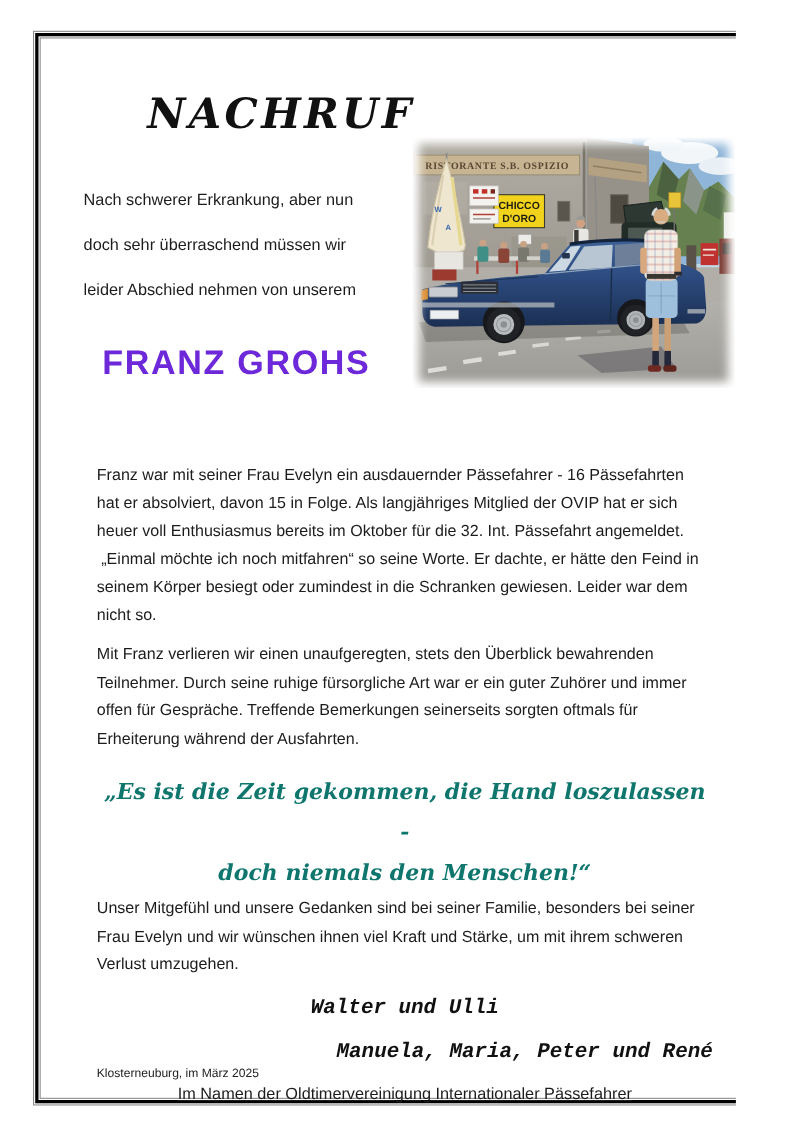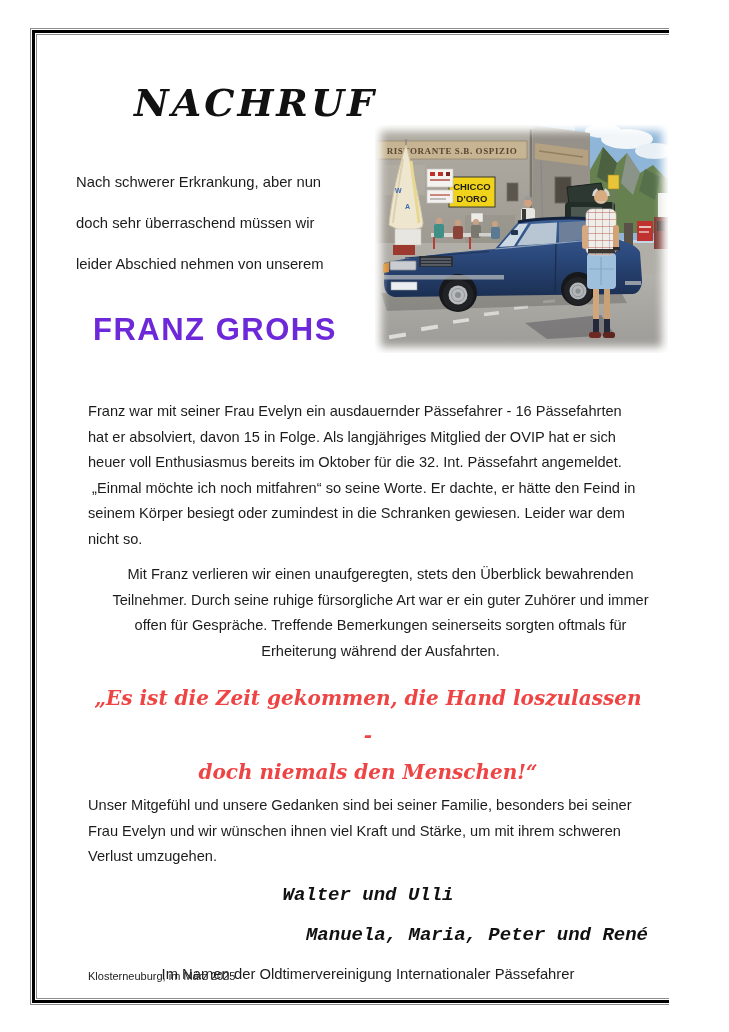--- a/index.html
+++ b/index.html
@@ -26,40 +26,40 @@
   .deceased {
     position:absolute; left:93px; top:312px;
     font-size:31px; font-weight:bold; letter-spacing:1.5px; color:#6d28d9;
   }
   .photo {
     position:absolute; left:375px; top:125px; width:293px; height:228px;
   }
   .photo svg { display:block; width:100%; height:100%; }
   .vignette { position:absolute; inset:-2px; box-shadow: inset 0 0 9px 8px #ffffff; pointer-events:none; }
 
-  .body-col { position:absolute; left:88px; top:399px; width:585px; }
+  .body-col { position:absolute; left:88px; top:420px; width:585px; }
   .body-col p { font-size:14.6px; line-height:25.5px; white-space:pre-wrap; }
   .p1 { margin-bottom:10px; }
-  .p2 { margin-bottom:12px;text-align:center; }
+  .p2 { margin-bottom:12px; }
   .quote {
     width:560px; text-align:center; margin:16px 0 2px 0;
     font-family:"DejaVu Serif", serif; font-style:italic; font-weight:bold;
-    font-size:20px; line-height:37px; white-space:pre-wrap; color:#ef4444;
+    font-size:20px; line-height:37px; white-space:pre-wrap; color:#0f766e;
   }
   .p3 { margin-bottom:12px; }
   .sig {
     width:560px; text-align:center;
     font-family:Liberation Mono, monospace; font-style:italic; font-weight:bold;
     font-size:19px; line-height:26px; color:#111;
   }
   .sig1 { margin-top:12px; }
   .sig2 { margin-top:14px;text-align:right; }
   .org {
     width:560px; text-align:center; margin-top:14px;
-    font-size:14.8px; line-height:25px;
+    font-size:14.8px; line-height:25px;text-decoration:underline;
   }
   .dateline {
     position:absolute; left:88px; top:970px; font-size:11px; color:#222;
   }
 </style>
 </head>
 <body>
 
 <div class="page">
 

